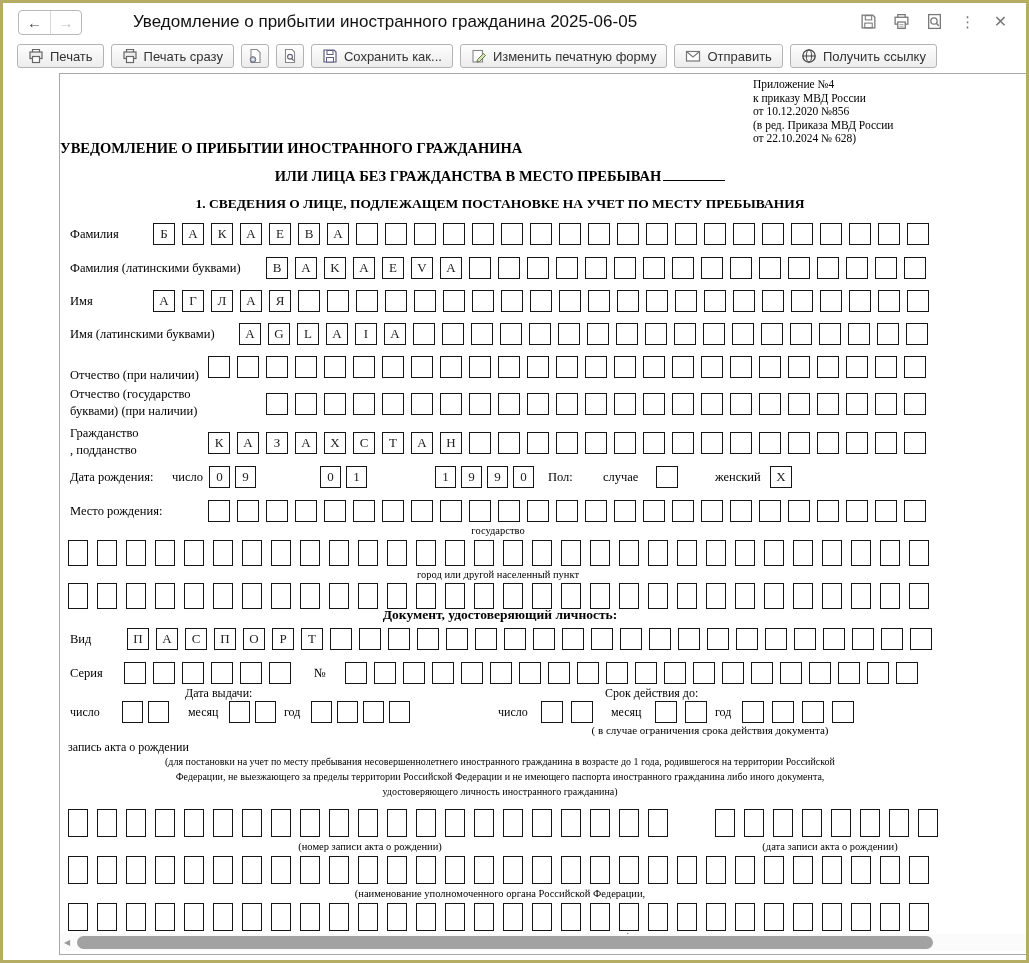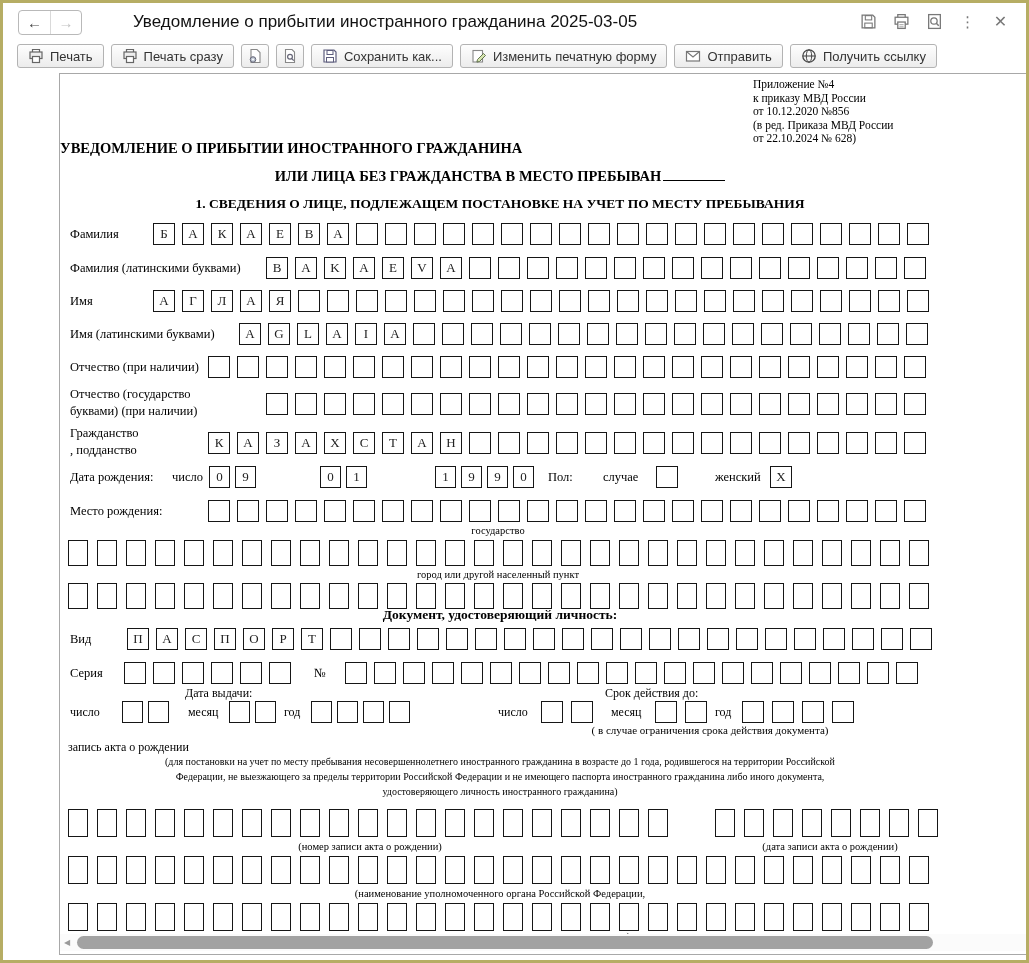--- a/index.html
+++ b/index.html
@@ -76,21 +76,21 @@
 
   <div class="titlebar">
     <div class="navgroup">
       <div class="navbtn">
           <span class="arr back">←</span>
         </div>
       <div class="navbtn">
           <span class="arr fwd">→</span>
         </div>
     </div>
-    <div class="wtitle">Уведомление о прибытии иностранного гражданина 2025-03-05</div>
+    <div class="wtitle">Уведомление о прибытии иностранного гражданина 2025-06-05</div>
     <div class="tb-icons">
       <span class="tb-ic">
         <svg viewBox="0 0 16 16">
             <path d="M2 2h10l2 2v10H2z" fill="none" stroke="#787878" stroke-width="1.2"></path>
             <rect x="5" y="2.5" width="6" height="4" fill="none" stroke="#787878"></rect>
             <rect x="4.5" y="9.5" width="7" height="4.5" fill="none" stroke="#787878"></rect>
           </svg>
       </span>
       <span class="tb-ic">
         <svg viewBox="0 0 16 16">
@@ -190,21 +190,21 @@
       <div class="bigtitle">УВЕДОМЛЕНИЕ О ПРИБЫТИИ ИНОСТРАННОГО ГРАЖДАНИНА</div>
       <div class="bigtitle2">
         <span>ИЛИ ЛИЦА БЕЗ ГРАЖДАНСТВА В МЕСТО ПРЕБЫВАН</span><span class="blank-line"></span>
       </div>
       <div class="sect">1. СВЕДЕНИЯ О ЛИЦЕ, ПОДЛЕЖАЩЕМ ПОСТАНОВКЕ НА УЧЕТ ПО МЕСТУ ПРЕБЫВАНИЯ</div>
 
       <div class="lbl" style="left:10px;top:153px">Фамилия</div>
       <div class="lbl" style="left:10px;top:187px">Фамилия (латинскими буквами)</div>
       <div class="lbl" style="left:10px;top:220px">Имя</div>
       <div class="lbl" style="left:10px;top:253px">Имя (латинскими буквами)</div>
-      <div class="lbl" style="left:10px;top:286px">Отчество (при наличии)</div>
+      <div class="lbl" style="left:10px;top:294px">Отчество (при наличии)</div>
       <div class="lbl" style="left:10px;top:313px">Отчество (государство</div>
       <div class="lbl" style="left:10px;top:330px">буквами) (при наличии)</div>
       <div class="lbl" style="left:10px;top:352px">Гражданство</div>
       <div class="lbl" style="left:10px;top:369px">, подданство</div>
       <div class="lbl" style="left:10px;top:396px">Дата рождения:</div>
       <div class="lbl" style="left:112px;top:396px">число</div>
       <div class="lbl" style="left:488px;top:396px">Пол:</div>
       <div class="lbl" style="left:543px;top:396px">случае</div>
       <div class="lbl" style="left:655px;top:396px">женский</div>
       <div class="lbl" style="left:10px;top:430px">Место рождения:</div>

